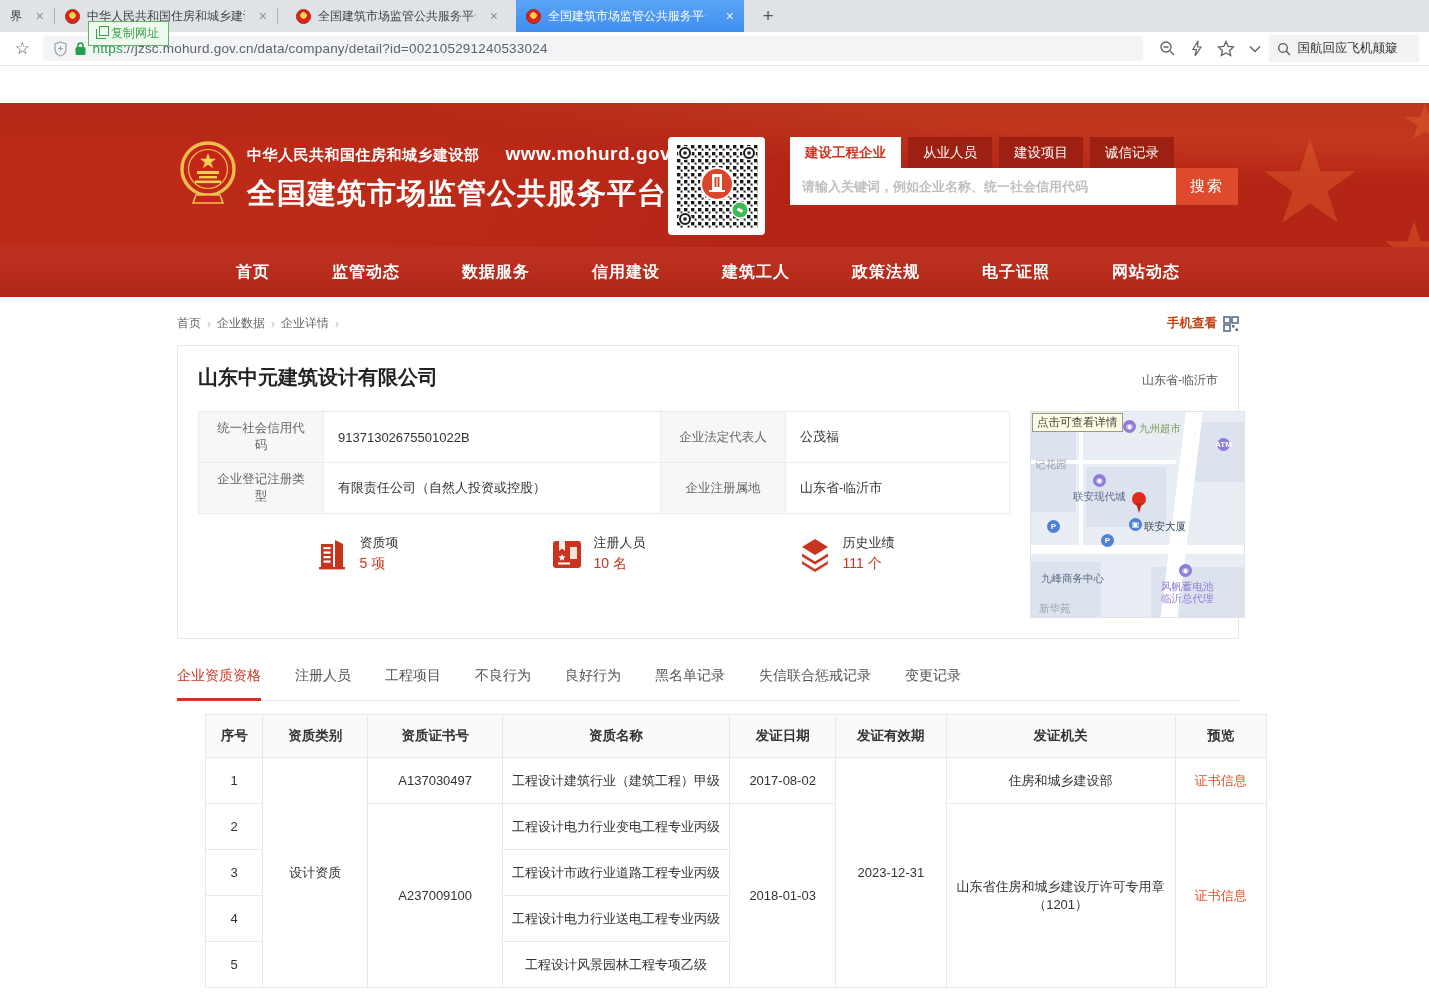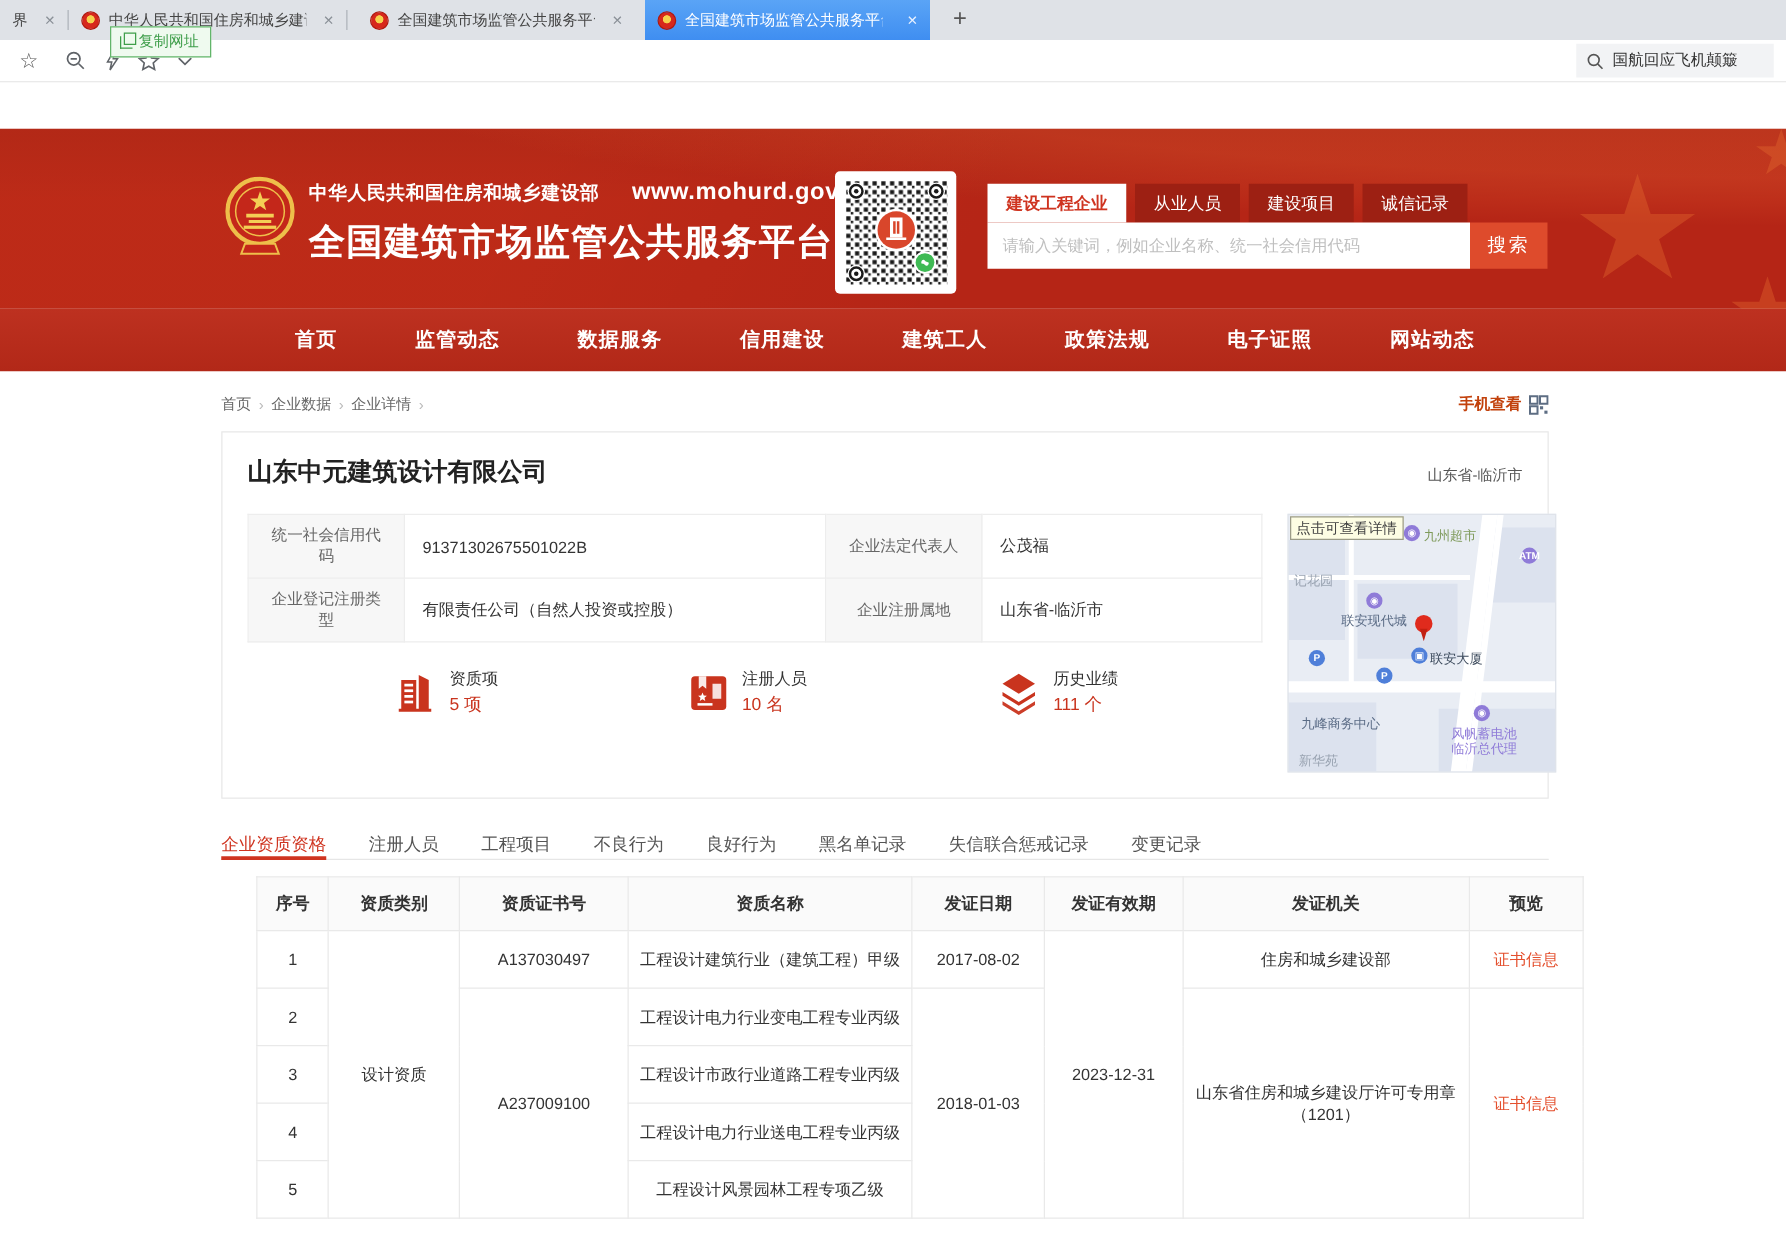--- a/index.html
+++ b/index.html
@@ -45,26 +45,26 @@
      clip-path:polygon(50% 0%,61% 35%,98% 35%,68% 57%,79% 91%,50% 70%,21% 91%,32% 57%,2% 35%,39% 35%); }
   .fs1 { width:96px; height:92px; left:1262px; top:36px; }
   .fs2 { width:60px; height:58px; left:1384px; top:118px; }
   .fs3 { width:42px; height:40px; left:1404px; top:0px; }
   .emblem { position:absolute; left:180px; top:38px; }
   .brand { position:absolute; left:247px; top:40px; color:#fff; }
   .brand-top { font-size:15px; font-weight:bold; letter-spacing:.5px; display:flex; gap:26px; align-items:baseline;justify-content:space-between; }
   .brand-top .site-url { font-size:19px; }
   .brand-title { font-size:29px; font-weight:bold; letter-spacing:1px; margin-top:9px; }
   .qr-card { position:absolute; left:668px; top:34px; width:97px; height:98px; background:#fff; border-radius:4px; display:flex; align-items:center; justify-content:center; }
-  .hsearch { position:absolute; left:790px; top:44px; width:448px; }
+  .hsearch { position:absolute; left:790px; top:34px; width:448px; }
   .hsearch-tabs { display:flex; gap:7px; }
   .hs-tab { height:31px; line-height:31px; padding:0 15px; font-size:13.5px; color:#fff; background:#9d2013; }
   .hs-tab.on { background:#fff; color:#cf3420; font-weight:bold; }
   .hsearch-box { display:flex; height:37px; }
-  .hsearch-box input { flex:1; border:none; outline:none; padding:0 12px; font-size:13px; color:#333; background:#fff; font-family:inherit; }
+  .hsearch-box input { flex:1; border:none; outline:none; padding:0 12px; font-size:13px; color:#333; background:#fff; font-family:inherit;font-weight:bold; }
   .hsearch-box input::placeholder { color:#bfbfbf; }
   .hs-btn { width:62px; background:#de4b2c; color:#fff; font-size:15px; border:none; letter-spacing:2px; }
   
   .nav { height:50px; background:linear-gradient(180deg,#bd3120,#b22818); }
   .nav-inner { width:1062px; margin-left:177px; height:100%; display:flex; align-items:center; justify-content:space-around; padding:0 28px; }
   .nav-item { color:#fff; font-size:16px; font-weight:bold; letter-spacing:1px; }
   
   .page { width:1062px; margin-left:177px; }
   .crumbrow { margin-top:18px; display:flex; align-items:center; font-size:12px; color:#999; }
   .crumb a, .crumb span.c { color:#666; }
@@ -92,21 +92,21 @@
   .blockm { position:absolute; background:#dce2ee; }
   .poi { position:absolute; font-size:10.5px; white-space:nowrap; }
   .pin { position:absolute; width:13px; height:13px; border-radius:50%; display:flex; align-items:center; justify-content:center; color:#fff; font-size:8px; font-weight:bold; }
   .pin.purple { background:#8f7bd8; }
   .pin.blue { background:#4f7fd9; }
   .redpin { position:absolute; width:16px; height:22px; }
   .redpin::before { content:""; position:absolute; left:1px; top:0; width:14px; height:14px; background:#e02b1d; border-radius:50%; }
   .redpin::after { content:""; position:absolute; left:4.5px; top:11px; border-left:3.5px solid transparent; border-right:3.5px solid transparent; border-top:10px solid #c22012; }
   
   .dtabs { margin-top:28px; border-bottom:1px solid #e6e6e6; display:flex; gap:34px; font-size:14px; color:#555; }
-  .dtab { }
+  .dtab { padding-bottom:13px; }
   .dtab.on { color:#cf3420; border-bottom:3px solid #cf3420; margin-bottom:-1px; }
   
   table.qual { border-collapse:collapse; width:100%; margin-top:13px; table-layout:fixed;margin-left:28px; }
   table.qual th { background:#fafafa; border:1px solid #e9e9e9; height:43px; font-size:13.5px; color:#333; font-weight:bold; }
   table.qual td { border:1px solid #e9e9e9; height:46px; font-size:13px; color:#333; text-align:center; padding:4px 8px; }
   .certlink { color:#e4502e; }
 </style>
 </head>
 <body>
 
@@ -134,20 +134,31 @@
   </div>
   <div class="newtab">+</div>
   <div class="copy-tip">
     <span class="copy-glyph"></span>
     <span>复制网址</span>
   </div>
 </div>
 
 <div class="addressbar">
   <span class="bm-star">☆</span>
+  <div class="urlfield">
+    <svg width="15" height="16" viewBox="0 0 15 16">
+      <path d="M7.5 1 13 3v5c0 3.5-2.5 6-5.5 7C4.5 14 2 11.5 2 8V3z" fill="none" stroke="#9aa0a6" stroke-width="1.2"></path>
+      <path d="M7.5 5v5 M5 7.5h5" stroke="#9aa0a6" stroke-width="1.2"></path>
+    </svg>
+    <svg width="13" height="15" viewBox="0 0 13 15">
+      <rect x="1.5" y="6" width="10" height="8" rx="1.5" fill="#23a04e"></rect>
+      <path d="M4 6V4.5a2.5 2.5 0 0 1 5 0V6" fill="none" stroke="#23a04e" stroke-width="1.6"></path>
+    </svg>
+    <span class="urltext"><span class="proto">https</span><span>://jzsc.mohurd.gov.cn/data/company/detail?id=002105291240533024</span></span>
+  </div>
   <div class="addr-icons">
     <svg width="17" height="17" viewBox="0 0 17 17">
       <circle cx="7" cy="7" r="5" fill="none" stroke="#5f6368" stroke-width="1.4"></circle>
       <path d="M4.5 7h5 M11 11l4 4" stroke="#5f6368" stroke-width="1.4"></path>
     </svg>
     <svg width="13" height="17" viewBox="0 0 13 17">
       <path d="M8 1 3 9.5h3.4L5 16l6-9H7.6z" fill="none" stroke="#5f6368" stroke-width="1.2"></path>
     </svg>
     <svg width="18" height="17" viewBox="0 0 18 17">
       <path d="M9 1.5 11.2 6.3 16.5 6.9 12.6 10.4 13.7 15.6 9 13 4.3 15.6 5.4 10.4 1.5 6.9 6.8 6.3z" fill="none" stroke="#5f6368" stroke-width="1.3"></path>

